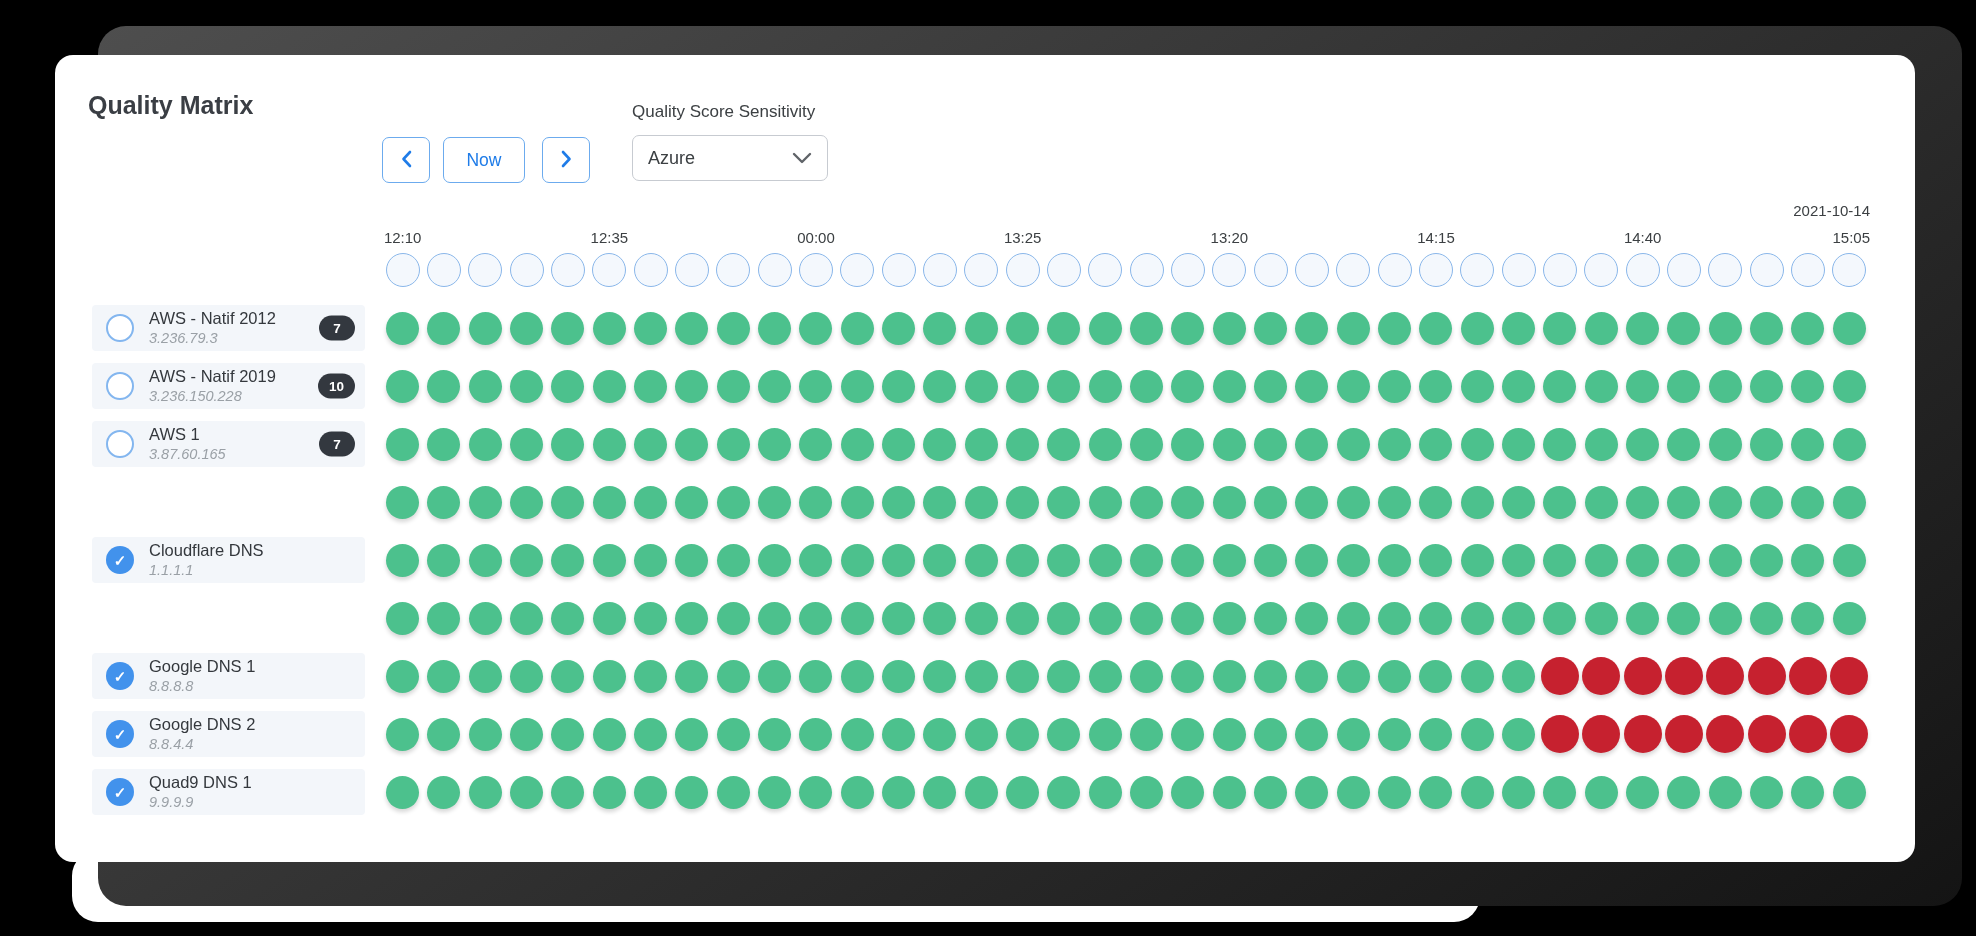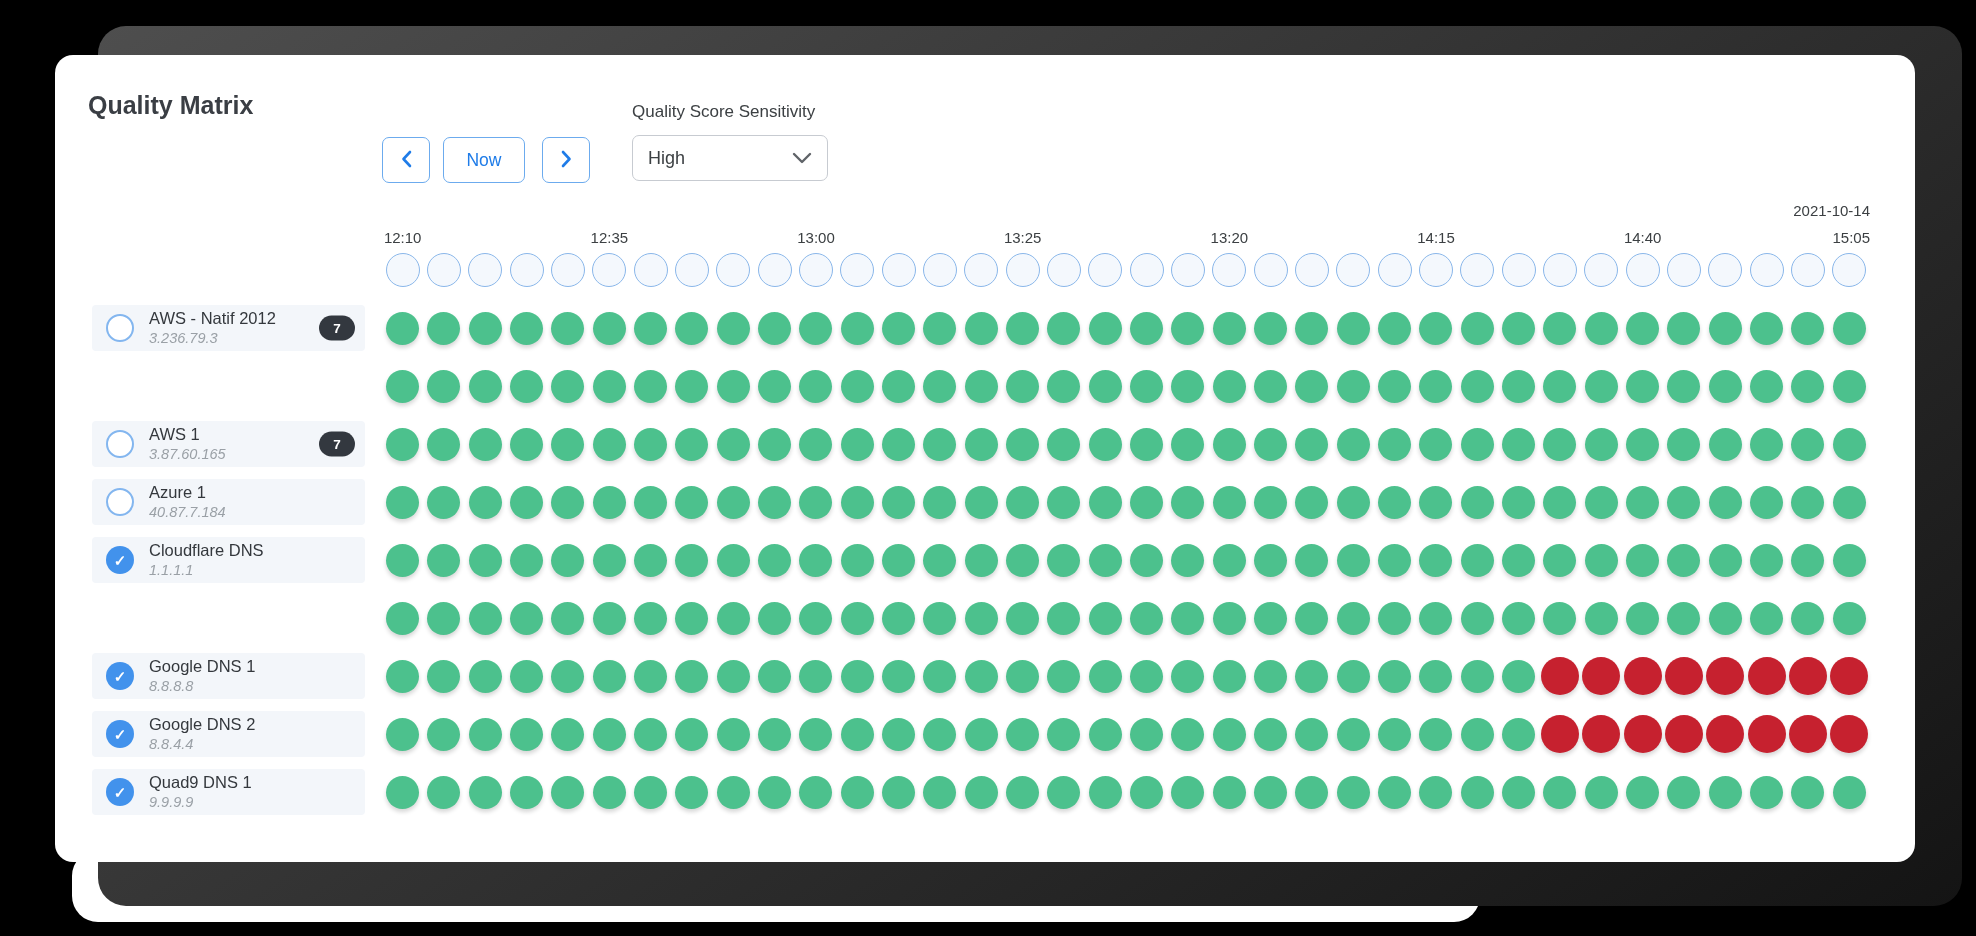--- a/index.html
+++ b/index.html
@@ -78,34 +78,34 @@
     <button class="nav-btn" id="btn-next">
       <span>
         <svg width="11" height="18" viewBox="0 0 11 18" fill="none">
           <path d="M2 2 L8.5 9 L2 16" stroke="#1f7ce8" stroke-width="2.6" stroke-linecap="round" stroke-linejoin="round"></path>
         </svg>
       </span>
     </button>
 
     <div class="sens-label">Quality Score Sensitivity</div>
     <div class="select">
-      <span>High</span>
+      <span>Azure</span>
       <span>
         <svg width="20" height="12" viewBox="0 0 20 12" fill="none">
           <path d="M2 2 L10 10 L18 2" stroke="#5f6368" stroke-width="2.4" stroke-linecap="round" stroke-linejoin="round"></path>
         </svg>
       </span>
     </div>
 
     <div class="date-block">2021-10-14</div>
 
     <div id="ticks">
         <span class="tick" style="left: 347.666px;">12:10</span>
         <span class="tick" style="left: 554.332px;">12:35</span>
-        <span class="tick" style="left: 760.996px;">13:00</span>
+        <span class="tick" style="left: 760.996px;">00:00</span>
         <span class="tick" style="left: 967.662px;">13:25</span>
         <span class="tick" style="left: 1174.33px;">13:20</span>
         <span class="tick" style="left: 1380.99px;">14:15</span>
         <span class="tick" style="left: 1587.66px;">14:40</span>
         <span class="tick" style="right: 45px; transform: none;">15:05</span>
       </div>
     <div id="slot-row">
         <div class="slot-circle" style="height: 34px; width: 34px; left: 330.666px; border-color: rgb(138, 183, 234); background: rgb(244, 248, 253);"></div>
         <div class="slot-circle" style="height: 34px; width: 34px; left: 371.999px; border-color: rgb(138, 183, 234); background: rgb(244, 248, 253);"></div>
         <div class="slot-circle" style="height: 34px; width: 34px; left: 413.332px; border-color: rgb(138, 183, 234); background: rgb(244, 248, 253);"></div>
@@ -184,20 +184,28 @@
           <div class="dot" style="height: 33px; width: 33px; left: 1488.49px; top: 6.5px; background: rgb(76, 193, 141);"></div>
           <div class="dot" style="height: 33px; width: 33px; left: 1529.82px; top: 6.5px; background: rgb(76, 193, 141);"></div>
           <div class="dot" style="height: 33px; width: 33px; left: 1571.16px; top: 6.5px; background: rgb(76, 193, 141);"></div>
           <div class="dot" style="height: 33px; width: 33px; left: 1612.49px; top: 6.5px; background: rgb(76, 193, 141);"></div>
           <div class="dot" style="height: 33px; width: 33px; left: 1653.82px; top: 6.5px; background: rgb(76, 193, 141);"></div>
           <div class="dot" style="height: 33px; width: 33px; left: 1695.16px; top: 6.5px; background: rgb(76, 193, 141);"></div>
           <div class="dot" style="height: 33px; width: 33px; left: 1736.49px; top: 6.5px; background: rgb(76, 193, 141);"></div>
           <div class="dot" style="height: 33px; width: 33px; left: 1777.82px; top: 6.5px; background: rgb(76, 193, 141);"></div>
         </div>
         <div class="row" style="top: 308px;">
+          <div class="pill" style="background: rgb(243, 246, 250);">
+            <div class="cb unchecked"></div>
+            <div class="host-text">
+              <div class="host-name">AWS - Natif 2019</div>
+              <div class="host-ip">3.236.150.228</div>
+            </div>
+            <div class="badge" style="background: rgb(51, 56, 63);">10</div>
+          </div>
           <div class="dot" style="height: 33px; width: 33px; left: 331.166px; top: 6.5px; background: rgb(76, 193, 141);"></div>
           <div class="dot" style="height: 33px; width: 33px; left: 372.499px; top: 6.5px; background: rgb(76, 193, 141);"></div>
           <div class="dot" style="height: 33px; width: 33px; left: 413.832px; top: 6.5px; background: rgb(76, 193, 141);"></div>
           <div class="dot" style="height: 33px; width: 33px; left: 455.166px; top: 6.5px; background: rgb(76, 193, 141);"></div>
           <div class="dot" style="height: 33px; width: 33px; left: 496.498px; top: 6.5px; background: rgb(76, 193, 141);"></div>
           <div class="dot" style="height: 33px; width: 33px; left: 537.832px; top: 6.5px; background: rgb(76, 193, 141);"></div>
           <div class="dot" style="height: 33px; width: 33px; left: 579.164px; top: 6.5px; background: rgb(76, 193, 141);"></div>
           <div class="dot" style="height: 33px; width: 33px; left: 620.497px; top: 6.5px; background: rgb(76, 193, 141);"></div>
           <div class="dot" style="height: 33px; width: 33px; left: 661.831px; top: 6.5px; background: rgb(76, 193, 141);"></div>
           <div class="dot" style="height: 33px; width: 33px; left: 703.163px; top: 6.5px; background: rgb(76, 193, 141);"></div>
@@ -268,27 +276,20 @@
           <div class="dot" style="height: 33px; width: 33px; left: 1488.49px; top: 6.5px; background: rgb(76, 193, 141);"></div>
           <div class="dot" style="height: 33px; width: 33px; left: 1529.82px; top: 6.5px; background: rgb(76, 193, 141);"></div>
           <div class="dot" style="height: 33px; width: 33px; left: 1571.16px; top: 6.5px; background: rgb(76, 193, 141);"></div>
           <div class="dot" style="height: 33px; width: 33px; left: 1612.49px; top: 6.5px; background: rgb(76, 193, 141);"></div>
           <div class="dot" style="height: 33px; width: 33px; left: 1653.82px; top: 6.5px; background: rgb(76, 193, 141);"></div>
           <div class="dot" style="height: 33px; width: 33px; left: 1695.16px; top: 6.5px; background: rgb(76, 193, 141);"></div>
           <div class="dot" style="height: 33px; width: 33px; left: 1736.49px; top: 6.5px; background: rgb(76, 193, 141);"></div>
           <div class="dot" style="height: 33px; width: 33px; left: 1777.82px; top: 6.5px; background: rgb(76, 193, 141);"></div>
         </div>
         <div class="row" style="top: 424px;">
-          <div class="pill" style="background: rgb(243, 246, 250);">
-            <div class="cb unchecked"></div>
-            <div class="host-text">
-              <div class="host-name">Azure 1</div>
-              <div class="host-ip">40.87.7.184</div>
-            </div>
-          </div>
           <div class="dot" style="height: 33px; width: 33px; left: 331.166px; top: 6.5px; background: rgb(76, 193, 141);"></div>
           <div class="dot" style="height: 33px; width: 33px; left: 372.499px; top: 6.5px; background: rgb(76, 193, 141);"></div>
           <div class="dot" style="height: 33px; width: 33px; left: 413.832px; top: 6.5px; background: rgb(76, 193, 141);"></div>
           <div class="dot" style="height: 33px; width: 33px; left: 455.166px; top: 6.5px; background: rgb(76, 193, 141);"></div>
           <div class="dot" style="height: 33px; width: 33px; left: 496.498px; top: 6.5px; background: rgb(76, 193, 141);"></div>
           <div class="dot" style="height: 33px; width: 33px; left: 537.832px; top: 6.5px; background: rgb(76, 193, 141);"></div>
           <div class="dot" style="height: 33px; width: 33px; left: 579.164px; top: 6.5px; background: rgb(76, 193, 141);"></div>
           <div class="dot" style="height: 33px; width: 33px; left: 620.497px; top: 6.5px; background: rgb(76, 193, 141);"></div>
           <div class="dot" style="height: 33px; width: 33px; left: 661.831px; top: 6.5px; background: rgb(76, 193, 141);"></div>
           <div class="dot" style="height: 33px; width: 33px; left: 703.163px; top: 6.5px; background: rgb(76, 193, 141);"></div>

